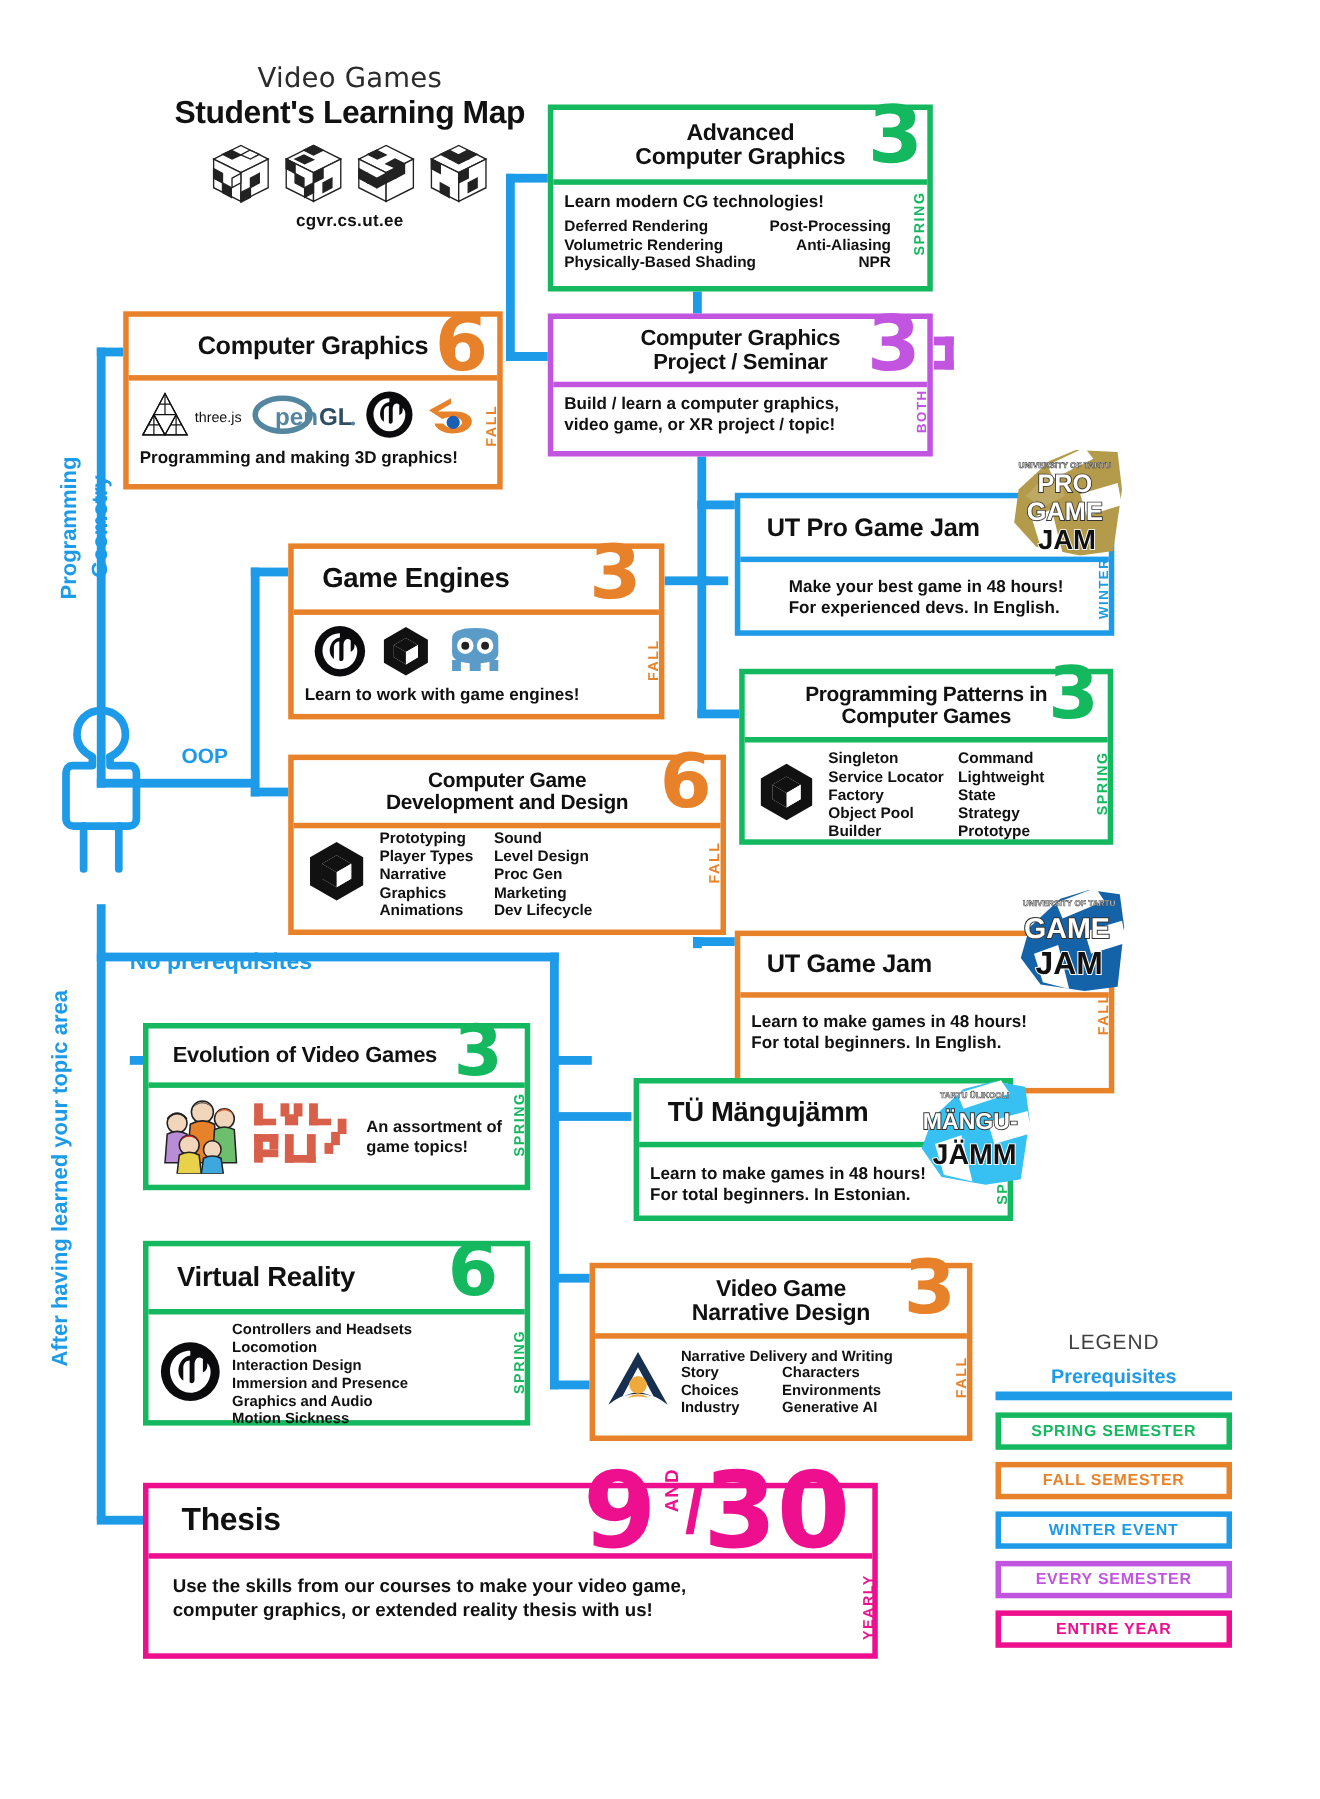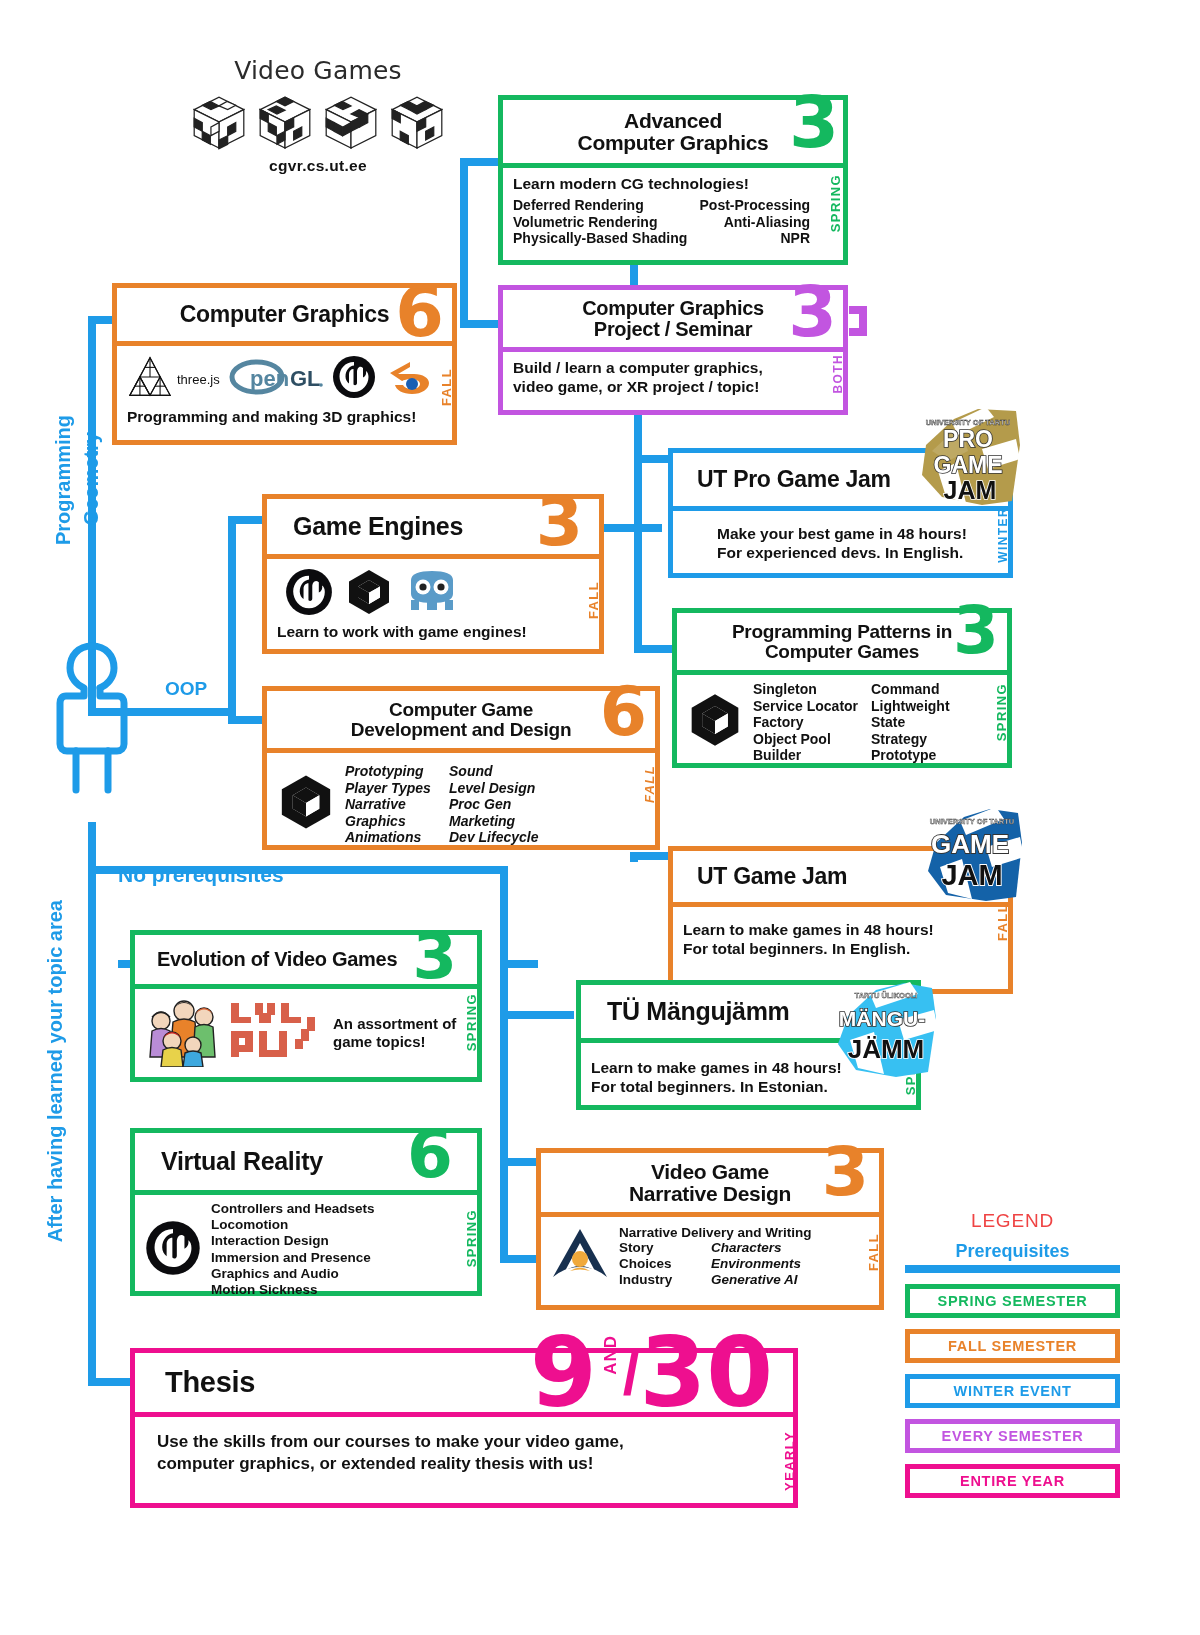--- a/index.html
+++ b/index.html
@@ -61,21 +61,21 @@
   .c-orange .credits,.c-orange .sem{ color:#E8822A; }
   .c-blue{ border-color:#1E9BE8; } .c-blue .hdr{ border-bottom-color:#1E9BE8; }
   .c-blue .credits,.c-blue .sem{ color:#1E9BE8; }
   .c-purple{ border-color:#C255E0; } .c-purple .hdr{ border-bottom-color:#C255E0; }
   .c-purple .credits,.c-purple .sem{ color:#C255E0; }
   .c-pink{ border-color:#EE0F8F; } .c-pink .hdr{ border-bottom-color:#EE0F8F; }
   .c-pink .credits,.c-pink .sem{ color:#EE0F8F; }
 
   
   #legend{ left:905px; top:1210px; width:215px; text-align:center; }
-  #legend .lg-title{ color:#ef4444; font-size:19px; letter-spacing:.8px; }
+  #legend .lg-title{ color:#404040; font-size:19px; letter-spacing:.8px; }
   #legend .lg-pre{ color:#1E9BE8; font-size:18px; font-weight:bold; margin-top:9px;}
   #legend .pre-bar{ height:8px; background:#1E9BE8; margin-top:3px; }
   #legend .chip{
     border:5px solid #000; margin-top:11px; font-weight:bold;
     font-size:14.5px; letter-spacing:.7px; padding:4px 0;
   }
 
   
   .ico{ display:inline-block; vertical-align:middle; }
   .badge{ position:absolute; }
@@ -126,20 +126,21 @@
   <div class="ln abs" style="left:630px; top:852px; width:42px; height:8px;"></div>
   <div class="ln abs" style="left:630px; top:852px; width:8px; height:4px;"></div>
   <div class="ln abs" style="left:630px; top:856px; width:8px; height:6px;"></div>
 
   <div class="ln abs" style="left:500px; top:1255px; width:38px; height:8px;"></div>
   <div class="ln abs" style="left:500px; top:1011px; width:8px; height:252px;"></div>
 </div>
 
 <div id="header" class="abs">
   <div class="sub">Video Games</div>
+  <div class="main">Student's Learning Map</div>
   <div id="cubes">
     <svg width="62" height="62" viewBox="0 0 100 100">
         <g stroke="#222" stroke-width="2" fill="#fff">
       <path d="M10 30 L50 10 L90 30 L50 50 Z"></path>
           <path d="M10 30 L10 72 L50 92 L50 50 Z"></path>
           <path d="M90 30 L90 72 L50 92 L50 50 Z"></path>
       <path d="M23 23 L36 17 L50 24 L37 30 Z" fill="#222"></path>
           <path d="M50 24 L63 17 L77 23 L64 30 Z" fill="#fff"></path>
       <path d="M10 44 L23 51 L23 65 L10 58 Z" fill="#222"></path>
           <path d="M23 65 L36 72 L36 86 L23 79 Z" fill="#222"></path>
@@ -399,21 +400,21 @@
     <div class="sem" style="top:8px; right:-2px;">SPRING</div>
   </div>
 </div>
 
 <div class="card c-orange" style="left:262px; top:686px; width:398px; height:164px;">
   <div class="hdr" style="height:62px;">
     <div class="title" style="font-size:19px; white-space:pre-line;">Computer Game
 Development and Design</div>
     <div class="credits" style="font-size:68px; right:8px; top:-6px;">6</div>
   </div>
-  <div class="body" style="padding-top:10px;font-style:italic;">
+  <div class="body" style="padding-top:0;">
     <div style="display:flex; gap:10px; align-items:center;">
       <span class="ico">
         <svg width="58" height="58" viewBox="0 0 48 48">
           <path d="M24 2 L44 13.5 L44 34.5 L24 46 L4 34.5 L4 13.5 Z" fill="#111"></path>
           <path d="M24 12 L35 18.4 L35 29.6 L24 36 L13 29.6 L13 18.4 Z" fill="#fff"></path>
           <path d="M24 12 L35 18.4 L24 24.8 L13 18.4 Z" fill="#111"></path>
           <path d="M24 24.8 L35 18.4 L35 29.6 L24 36 Z" fill="#fff"></path>
           <path d="M13 18.4 L24 24.8 L24 36 L13 29.6 Z" fill="#111"></path>
         </svg>
       </span>
@@ -580,21 +581,21 @@
         </svg>
       </span>
       <div>
         <div style="font-weight:bold; font-size:13.5px;">Narrative Delivery and Writing</div>
         <div class="cols" style="font-size:13.5px;">
           <div style="width:92px;">
             <div>Story</div>
             <div>Choices</div>
             <div>Industry</div>
           </div>
-          <div style="width:120px;font-style:italic;">
+          <div style="width:120px;">
             <div>Characters</div>
             <div>Environments</div>
             <div>Generative AI</div>
           </div>
         </div>
       </div>
     </div>
     <div class="sem" style="top:16px; right:-2px;">FALL</div>
   </div>
 </div>

